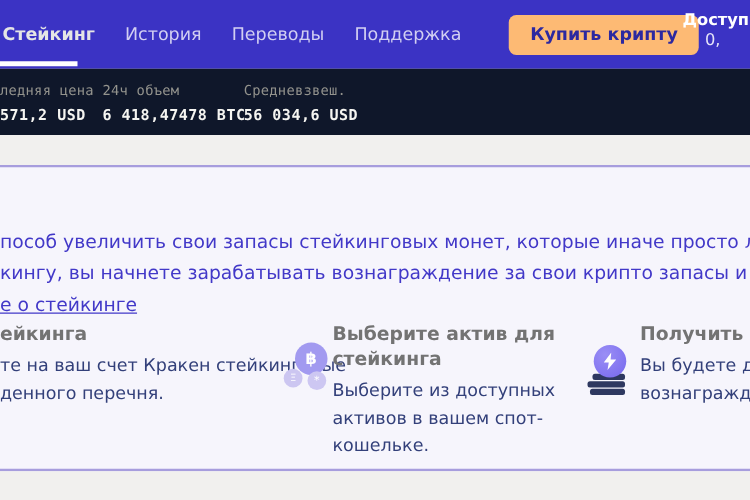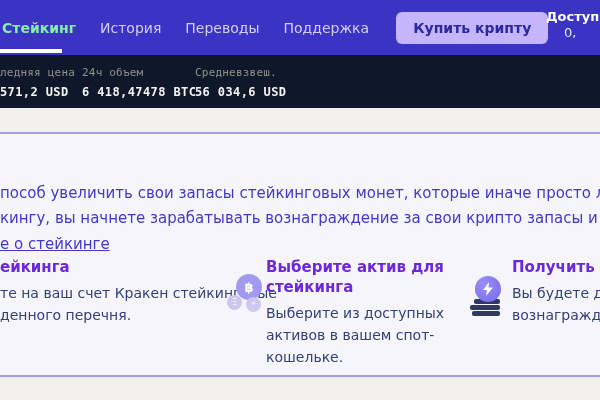--- a/index.html
+++ b/index.html
@@ -11,26 +11,26 @@
   
   .navbar{
     position:absolute;left:0;top:0;width:600px;height:55px;
     background:#3b33c4;overflow:hidden;
     display:flex;align-items:center;padding-left:2px;box-sizing:border-box;
   }
   .nav-item{
     font-size:14px;color:#d2cff2;margin-right:24px;font-weight:500;
     white-space:nowrap;cursor:pointer;
   }
-  .nav-item.active{color:#86efac;font-weight:bold;}
+  .nav-item.active{color:#e5e5e5;font-weight:bold;}
   .nav-underline{
     position:absolute;left:0;top:49px;width:62px;height:4px;background:#ffffff;
   }
   .buy-btn{
-    margin-left:3px;background:#c4b5fd;color:#2c28a0;font-weight:bold;
+    margin-left:14px;background:#fdba74;color:#2c28a0;font-weight:bold;
     font-size:14px;padding:8px 17px;border:none;border-radius:6px;
     white-space:nowrap;cursor:pointer;font-family:inherit;
   }
   .balance{
     position:absolute;left:546px;top:9px;width:140px;color:#ffffff;
     font-size:13px;line-height:16px;white-space:nowrap;
   }
   .balance .lbl{font-weight:bold;}
   .balance .val{margin-left:18px;color:#e4e2f8;}
   
@@ -64,21 +64,21 @@
     position:absolute;left:0;white-space:nowrap;
     font-size:15px;font-weight:500;color:#4238c8;
   }
   .intro-line.l1{top:50px;}
   .intro-line.l2{top:75px;}
   .intro-link{
     position:absolute;left:0;top:101px;white-space:nowrap;
     font-size:15px;font-weight:500;color:#4238c8;text-decoration:underline;cursor:pointer;
   }
   .step-head{
-    font-size:15px;font-weight:bold;color:#6d28d9;line-height:20px;margin:0 0 5px 0;
+    font-size:15px;font-weight:bold;color:#737373;line-height:20px;margin:0 0 5px 0;
   }
   .step-body{font-size:14px;color:#33407a;line-height:22px;}
   .step-body .bl{white-space:nowrap;}
   .step1{position:absolute;left:0;top:123px;white-space:nowrap;}
   .step2-icons{position:absolute;left:227px;top:140px;width:38px;height:44px;}
   .coin{position:absolute;border-radius:50%;color:#ffffff;display:flex;align-items:center;justify-content:center;}
   .coin.big{left:9px;top:0;width:26px;height:26px;background:#a29af0;font-size:13px;font-weight:bold;}
   .coin.s1{left:0;top:21px;width:15px;height:15px;background:#ccc6f1;font-size:8px;}
   .coin.s2{left:19px;top:23px;width:15px;height:15px;background:#cdc7f2;font-size:9px;}
   .step2-text{position:absolute;left:266px;top:123px;width:184px;}

